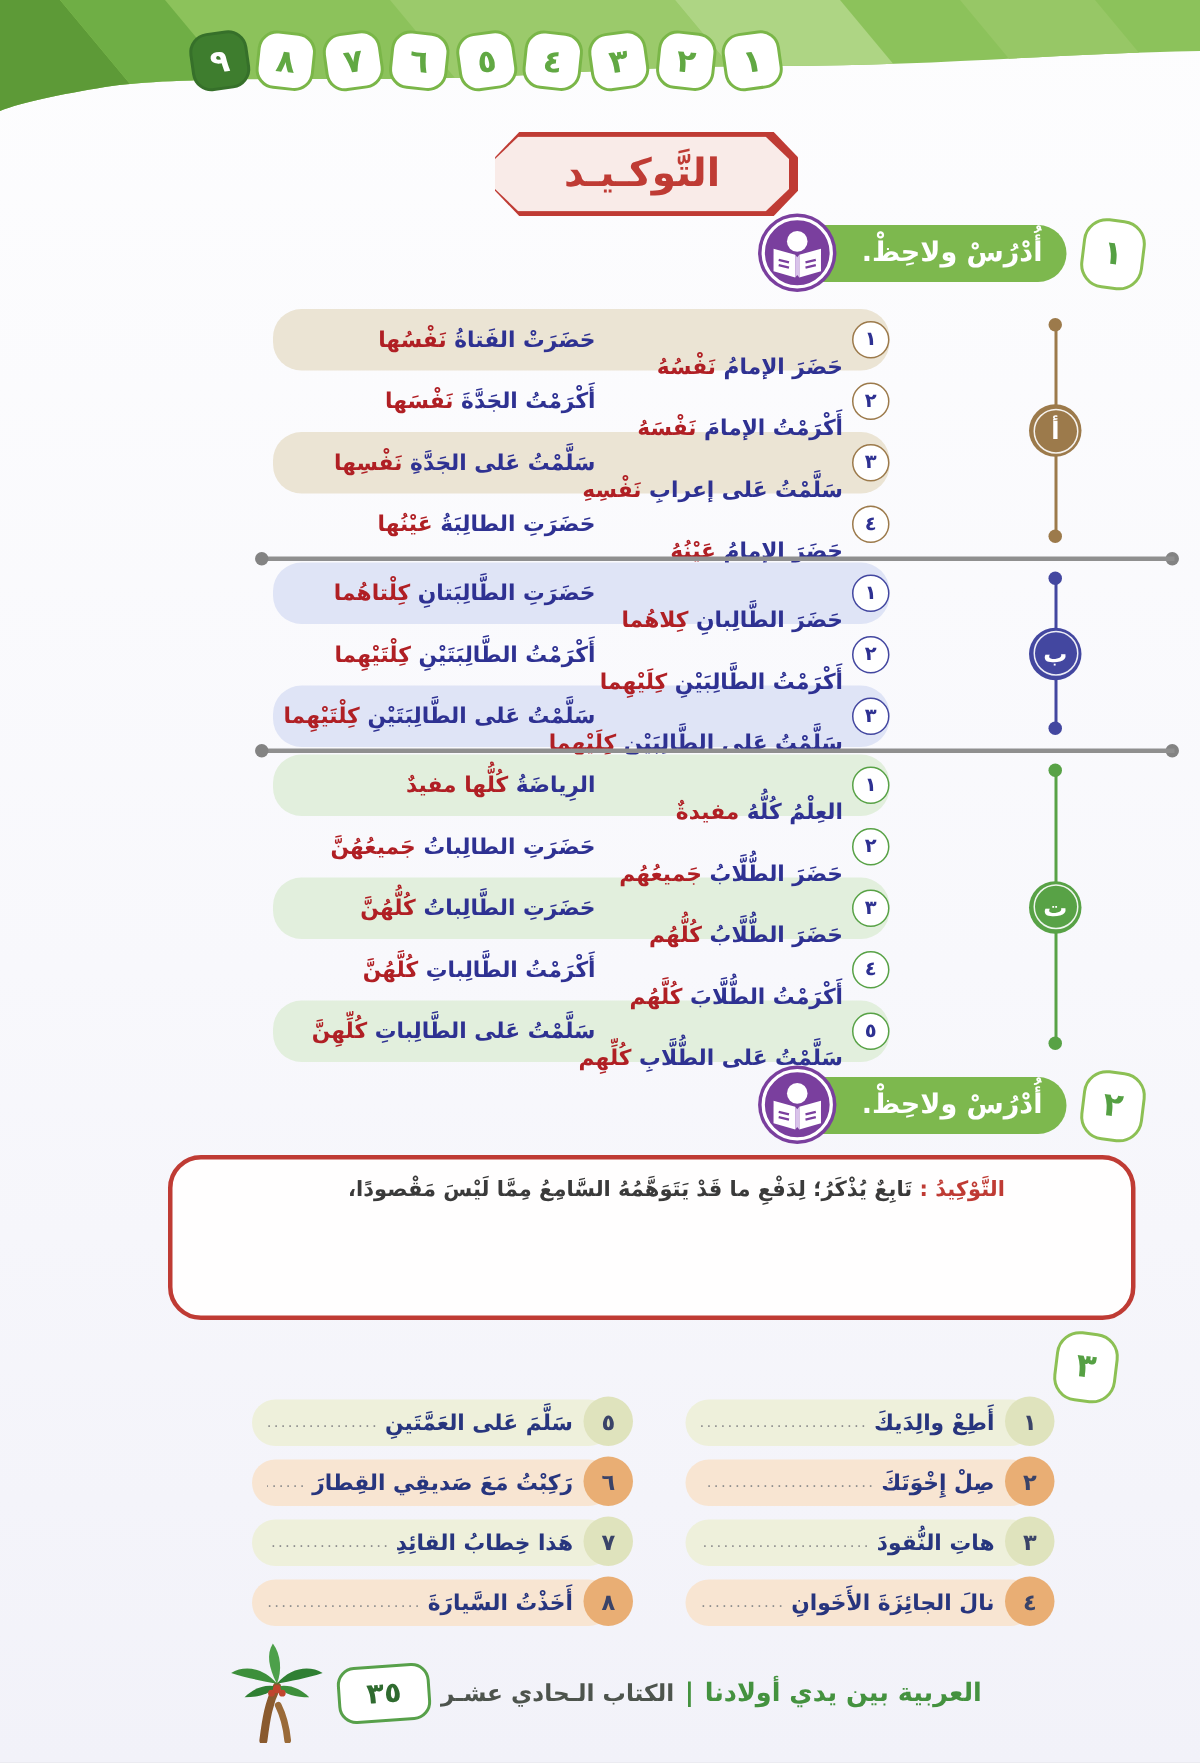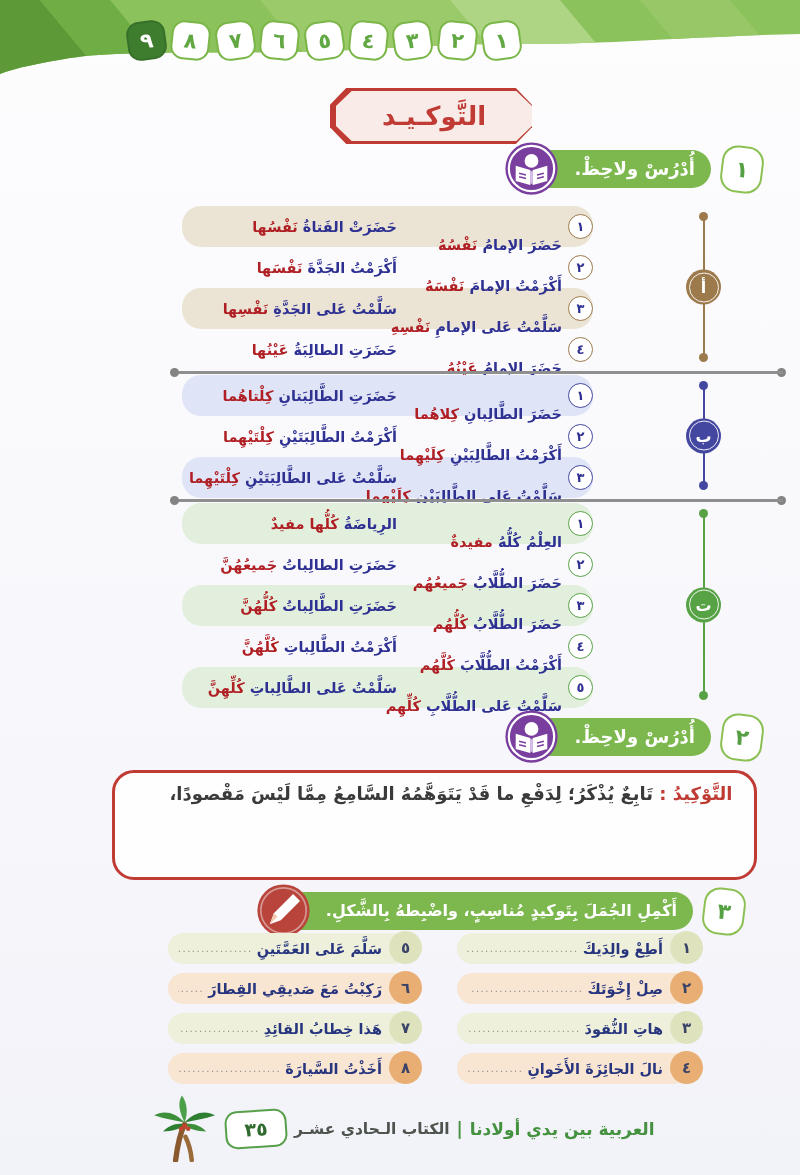--- a/index.html
+++ b/index.html
@@ -9,21 +9,21 @@
   
   .topbar{position:absolute;top:0;left:0;width:800px;height:84px;}
   .tiles{position:absolute;left:127px;top:21px;width:394px;display:flex;direction:rtl;justify-content:space-between;}
   .tile{width:39px;height:39px;border-radius:13px;background:#fff;border:2px solid #7ab648;color:#61a843;
         display:flex;align-items:center;justify-content:center;font-size:21px;font-weight:bold;box-sizing:border-box;}
   .tile.active{background:#3e7d2e;border-color:#36702a;color:#fff;}
   
   .title-wrap{position:absolute;top:88px;left:330px;width:202px;height:56px;}
   .title-outer{width:100%;height:100%;background:#bf3b34;
       clip-path:polygon(8% 0,92% 0,100% 30%,100% 70%,92% 100%,8% 100%,0 70%,0 30%);
-      display:flex;align-items:center;justify-content:flex-start;}
+      display:flex;align-items:center;justify-content:flex-end;}
   .title-inner{width:calc(100% - 6px);height:calc(100% - 6px);background:#f9ebe8;
       clip-path:polygon(8% 0,92% 0,100% 30%,100% 70%,92% 100%,8% 100%,0 70%,0 30%);
       display:flex;align-items:center;justify-content:center;}
   .title-inner span{color:#bf3b34;font-size:26px;font-weight:bold;}
   
   .heading{position:absolute;display:flex;direction:rtl;align-items:center;gap:10px;height:50px;}
   .h-badge{width:42px;height:47px;border:2.5px solid #8cc054;border-radius:16px;background:#fff;color:#55a043;
            font-size:22px;font-weight:bold;display:flex;align-items:center;justify-content:center;
            transform:rotate(7deg);box-sizing:border-box;flex:0 0 auto;}
   .h-pill{position:relative;background:#7db84e;color:#fff;border-radius:20px;height:38px;line-height:38px;
@@ -48,21 +48,21 @@
   .marker-badge{position:absolute;right:0;top:50%;transform:translateY(-50%);width:35px;height:35px;border-radius:50%;
       background:var(--c);display:flex;align-items:center;justify-content:center;color:#fff;font-size:16px;font-weight:bold;}
   .marker-badge::before{content:'';position:absolute;inset:2.5px;border:1.8px solid rgba(255,255,255,.9);border-radius:50%;}
   .sep{position:relative;height:5px;margin:0 17px 0 173px;}
   .sep-line{position:absolute;top:1px;left:0;right:0;height:2.5px;background:#8f8f8f;}
   .sep::before,.sep::after{content:'';position:absolute;top:-2px;width:9px;height:9px;border-radius:50%;background:#838383;}
   .sep::before{right:-3px;} .sep::after{left:-3px;}
   
   .def-box{position:absolute;top:770px;left:112px;width:645px;height:110px;border:3px solid #bf3b34;border-radius:22px;
            background:#fffefe;box-sizing:border-box;text-align:center;padding-top:4px;direction:rtl;}
-  .def-box p{margin:0;line-height:33px;font-size:18px;font-weight:bold;color:#3a3a3a;padding-left:33px;}
+  .def-box p{margin:0;line-height:33px;font-size:14px;font-weight:bold;color:#3a3a3a;padding-left:33px;}
   .red{color:#bf3b34;}
   
   #ex-area{position:absolute;top:930px;left:0;width:800px;height:162px;}
   .ex-col{position:absolute;top:0;}
   #ex-right{right:97px;width:246px;}
   #ex-left{left:168px;width:254px;}
   .ex-row{position:relative;height:40px;direction:rtl;}
   .ex-pill{position:absolute;right:14px;left:0;top:3px;height:31px;border-radius:16px;display:flex;align-items:center;
            direction:rtl;padding:0 26px 0 10px;}
   .ex-num{position:absolute;right:0;top:1px;width:33px;height:33px;border-radius:50%;display:flex;align-items:center;
@@ -170,21 +170,21 @@
   </div>
 
   <div class="row">
     <span class="num-circle" style="border-color: rgb(156, 122, 75);">٢</span>
     <span class="s-right"><span class="main">أَكْرَمْتُ الإمامَ</span> <span class="kw">نَفْسَهُ</span></span>
     <span class="s-left"><span class="main">أَكْرَمْتُ الجَدَّةَ</span> <span class="kw">نَفْسَها</span></span>
   </div>
 
   <div class="row" style="background: rgb(235, 228, 212);">
     <span class="num-circle" style="border-color: rgb(156, 122, 75);">٣</span>
-    <span class="s-right"><span class="main">سَلَّمْتُ عَلى الإمامِ</span> <span class="kw">نَفْسِهِ</span></span>
+    <span class="s-right"><span class="main">سَلَّمْتُ عَلى إعرابِ</span> <span class="kw">نَفْسِهِ</span></span>
     <span class="s-left"><span class="main">سَلَّمْتُ عَلى الجَدَّةِ</span> <span class="kw">نَفْسِها</span></span>
   </div>
 
   <div class="row">
     <span class="num-circle" style="border-color: rgb(156, 122, 75);">٤</span>
     <span class="s-right"><span class="main">حَضَرَ الإمامُ</span> <span class="kw">عَيْنُهُ</span></span>
     <span class="s-left"><span class="main">حَضَرَتِ الطالِبَةُ</span> <span class="kw">عَيْنُها</span></span>
   </div>
 </div>
     <div class="marker">
@@ -293,31 +293,20 @@
 
   <div class="def-box">
     <p>
       <span class="red">التَّوْكِيدُ :</span>
       <span>تَابِعٌ يُذْكَرُ؛ لِدَفْعِ ما قَدْ يَتَوَهَّمُهُ السَّامِعُ مِمَّا لَيْسَ مَقْصودًا،</span>
     </p>
   </div>
 
   <div class="heading" style="top:886px;right:55px;">
     <div class="h-badge">٣</div>
-    <div class="h-pill small">
-      <span>أَكْمِلِ الجُمَلَ بِتَوكيدٍ مُناسِبٍ، واضْبِطهُ بِالشَّكلِ.</span>
-      <span class="h-icon">
-        <svg viewBox="0 0 40 40" width="55" height="55">
-          <circle cx="20" cy="20" r="19" fill="#b8443c"></circle>
-          <circle cx="20" cy="20" r="16.5" fill="none" stroke="#fff" stroke-width="1.2" opacity=".45"></circle>
-          <path d="M10 30 L13 22 L27 8 L32 13 L18 27 Z" fill="#fff"></path>
-          <path d="M10 30 L13 22 L15.6 24.6 Z" fill="#f0c9b0"></path>
-        </svg>
-      </span>
-    </div>
   </div>
 
   <div id="ex-area">
     <div class="ex-col" id="ex-right">
   <div class="ex-row exA">
     <span class="ex-num">١</span>
     <div class="ex-pill">
       <span class="ex-text">أَطِعْ والِدَيكَ</span>
       <span class="ex-dots">........................</span>
     </div>

